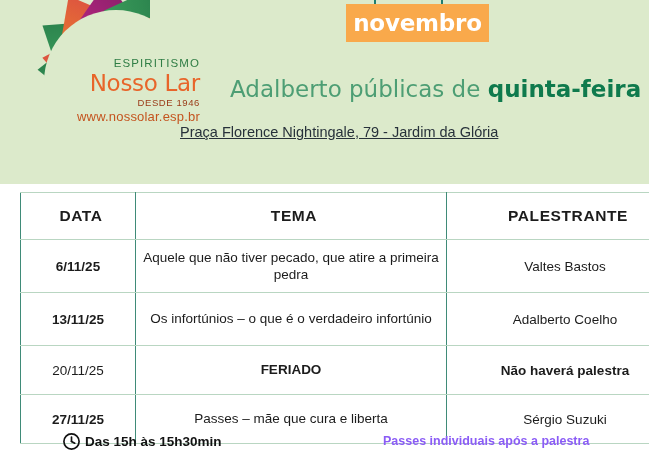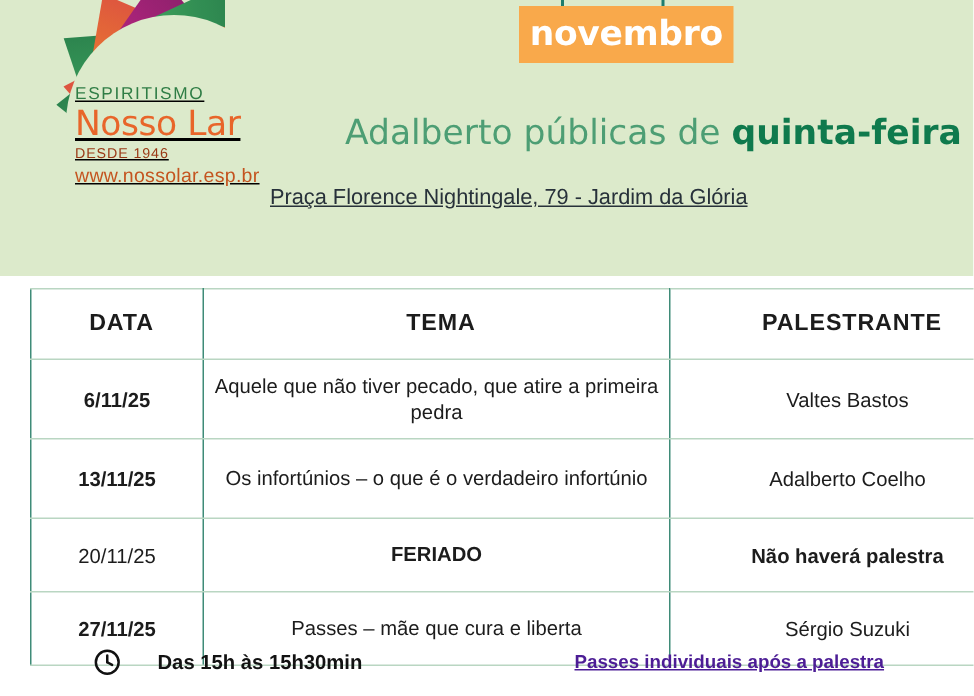--- a/index.html
+++ b/index.html
@@ -15,23 +15,22 @@
   .header{
     position:absolute;left:0;top:0;width:649px;height:184px;
     background:#dceacb;
     overflow:hidden;
   }
 
   
   .logo-wrap{position:absolute;left:0px;top:-10px;width:200px;height:175px;}
   .logo-svg{position:absolute;left:0;top:0;}
   .logo-text{
-    position:absolute;left:50px;top:68px;width:150px;text-align:left;
+    position:absolute;left:50px;top:68px;width:150px;text-align:right;
     line-height:1;
-    text-decoration:underline;
   }
   .logo-espiritismo{
     font-size:11.5px;letter-spacing:1.1px;color:#2f7d45;font-weight:400;
     font-family:"Liberation Sans", sans-serif;
   }
   .logo-name{
     font-size:23px;color:#e8652a;font-weight:400;letter-spacing:-0.3px;
     margin-top:1px;line-height:1.05;
     font-family:"DejaVu Sans", sans-serif;
   }
@@ -96,26 +95,26 @@
   .cell-tema{font-size:13.5px;line-height:1.28;}
   .cell-pal{font-size:13.5px;}
   .bold{font-weight:bold;}
   tr.r1 td{height:44px;}
   tr.r2 td{height:44px;margin-top:48px;}
   tr.r3 td{height:40px;}
   tr.r4 td{height:40px;}
 
   
   .footer{position:absolute;left:0;top:424px;width:649px;height:40px;}
-  .foot-left{position:absolute;left:62px;top:8px;display:flex;align-items:center;gap:24px;}
+  .foot-left{position:absolute;left:62px;top:8px;display:flex;align-items:center;gap:4px;}
   .clock-icon{width:19px;height:19px;display:block;}
   .foot-left-text{font-size:13.5px;font-weight:bold;color:#121212;white-space:nowrap;}
   .foot-right{
     position:absolute;left:383px;top:10px;
-    font-size:12.5px;font-weight:bold;color:#4c1d95;white-space:nowrap;text-decoration:underline;
+    font-size:12.5px;font-weight:bold;color:#8b5cf6;white-space:nowrap;
   }
 </style>
 </head>
 <body>
 
 <div class="poster">
 
   <div class="header">
 
     <div class="logo-wrap">

